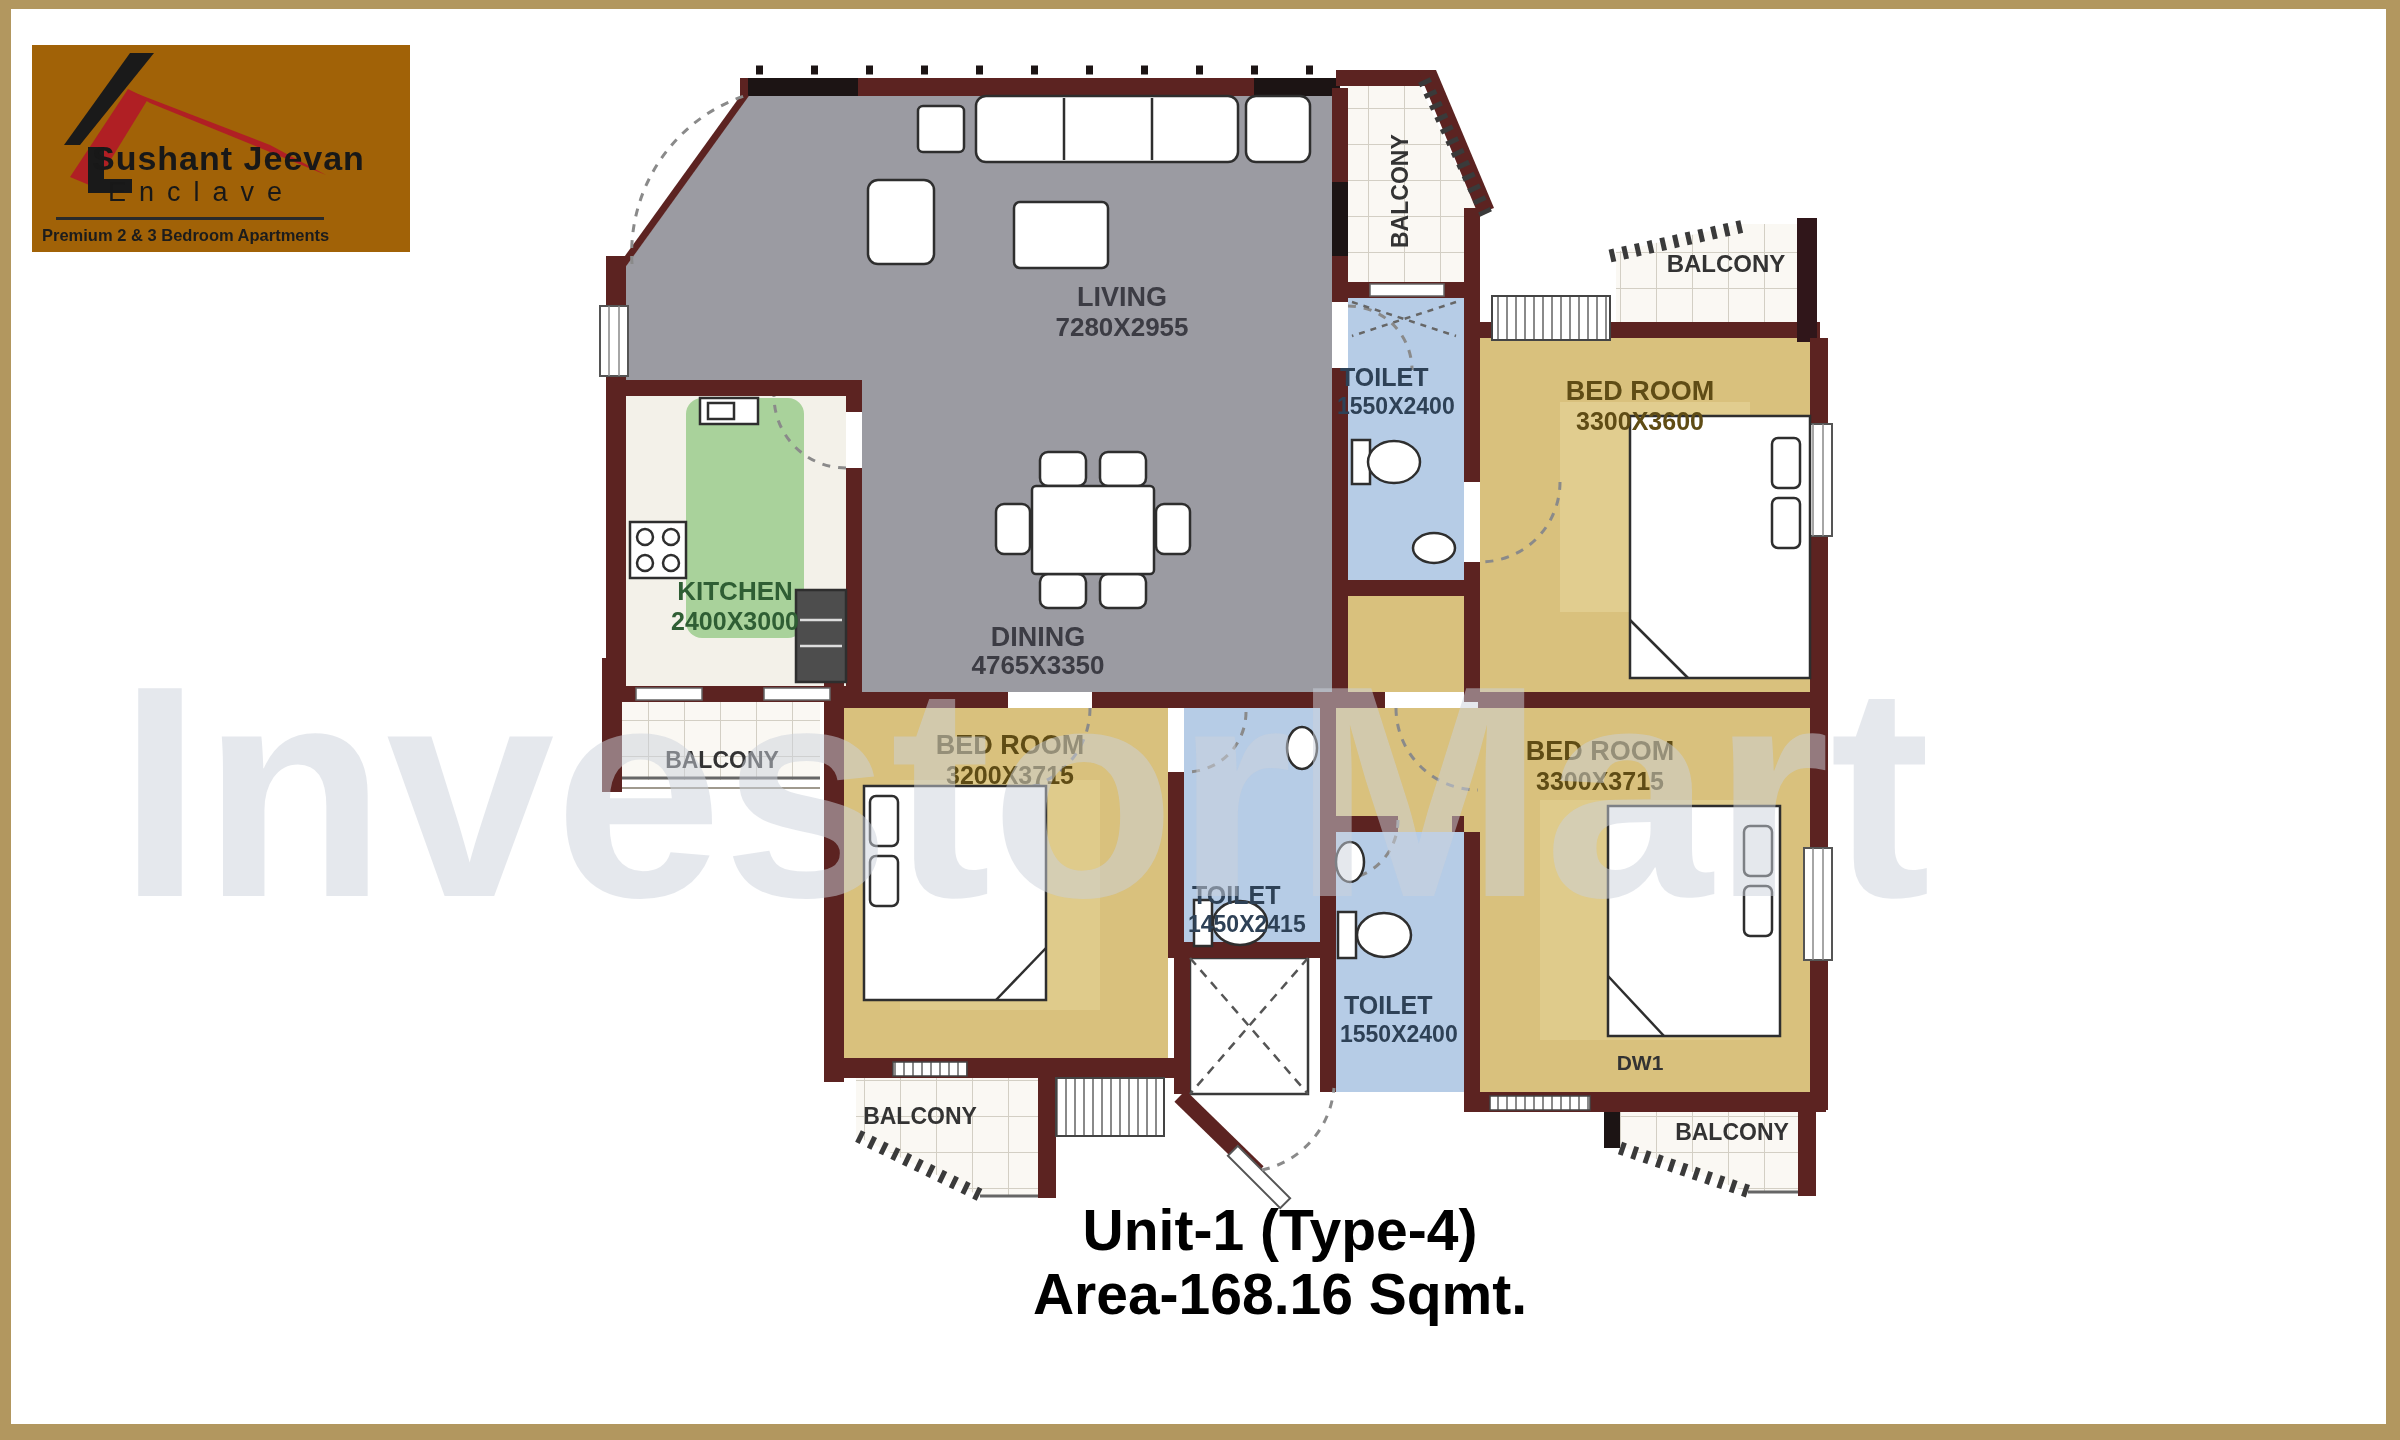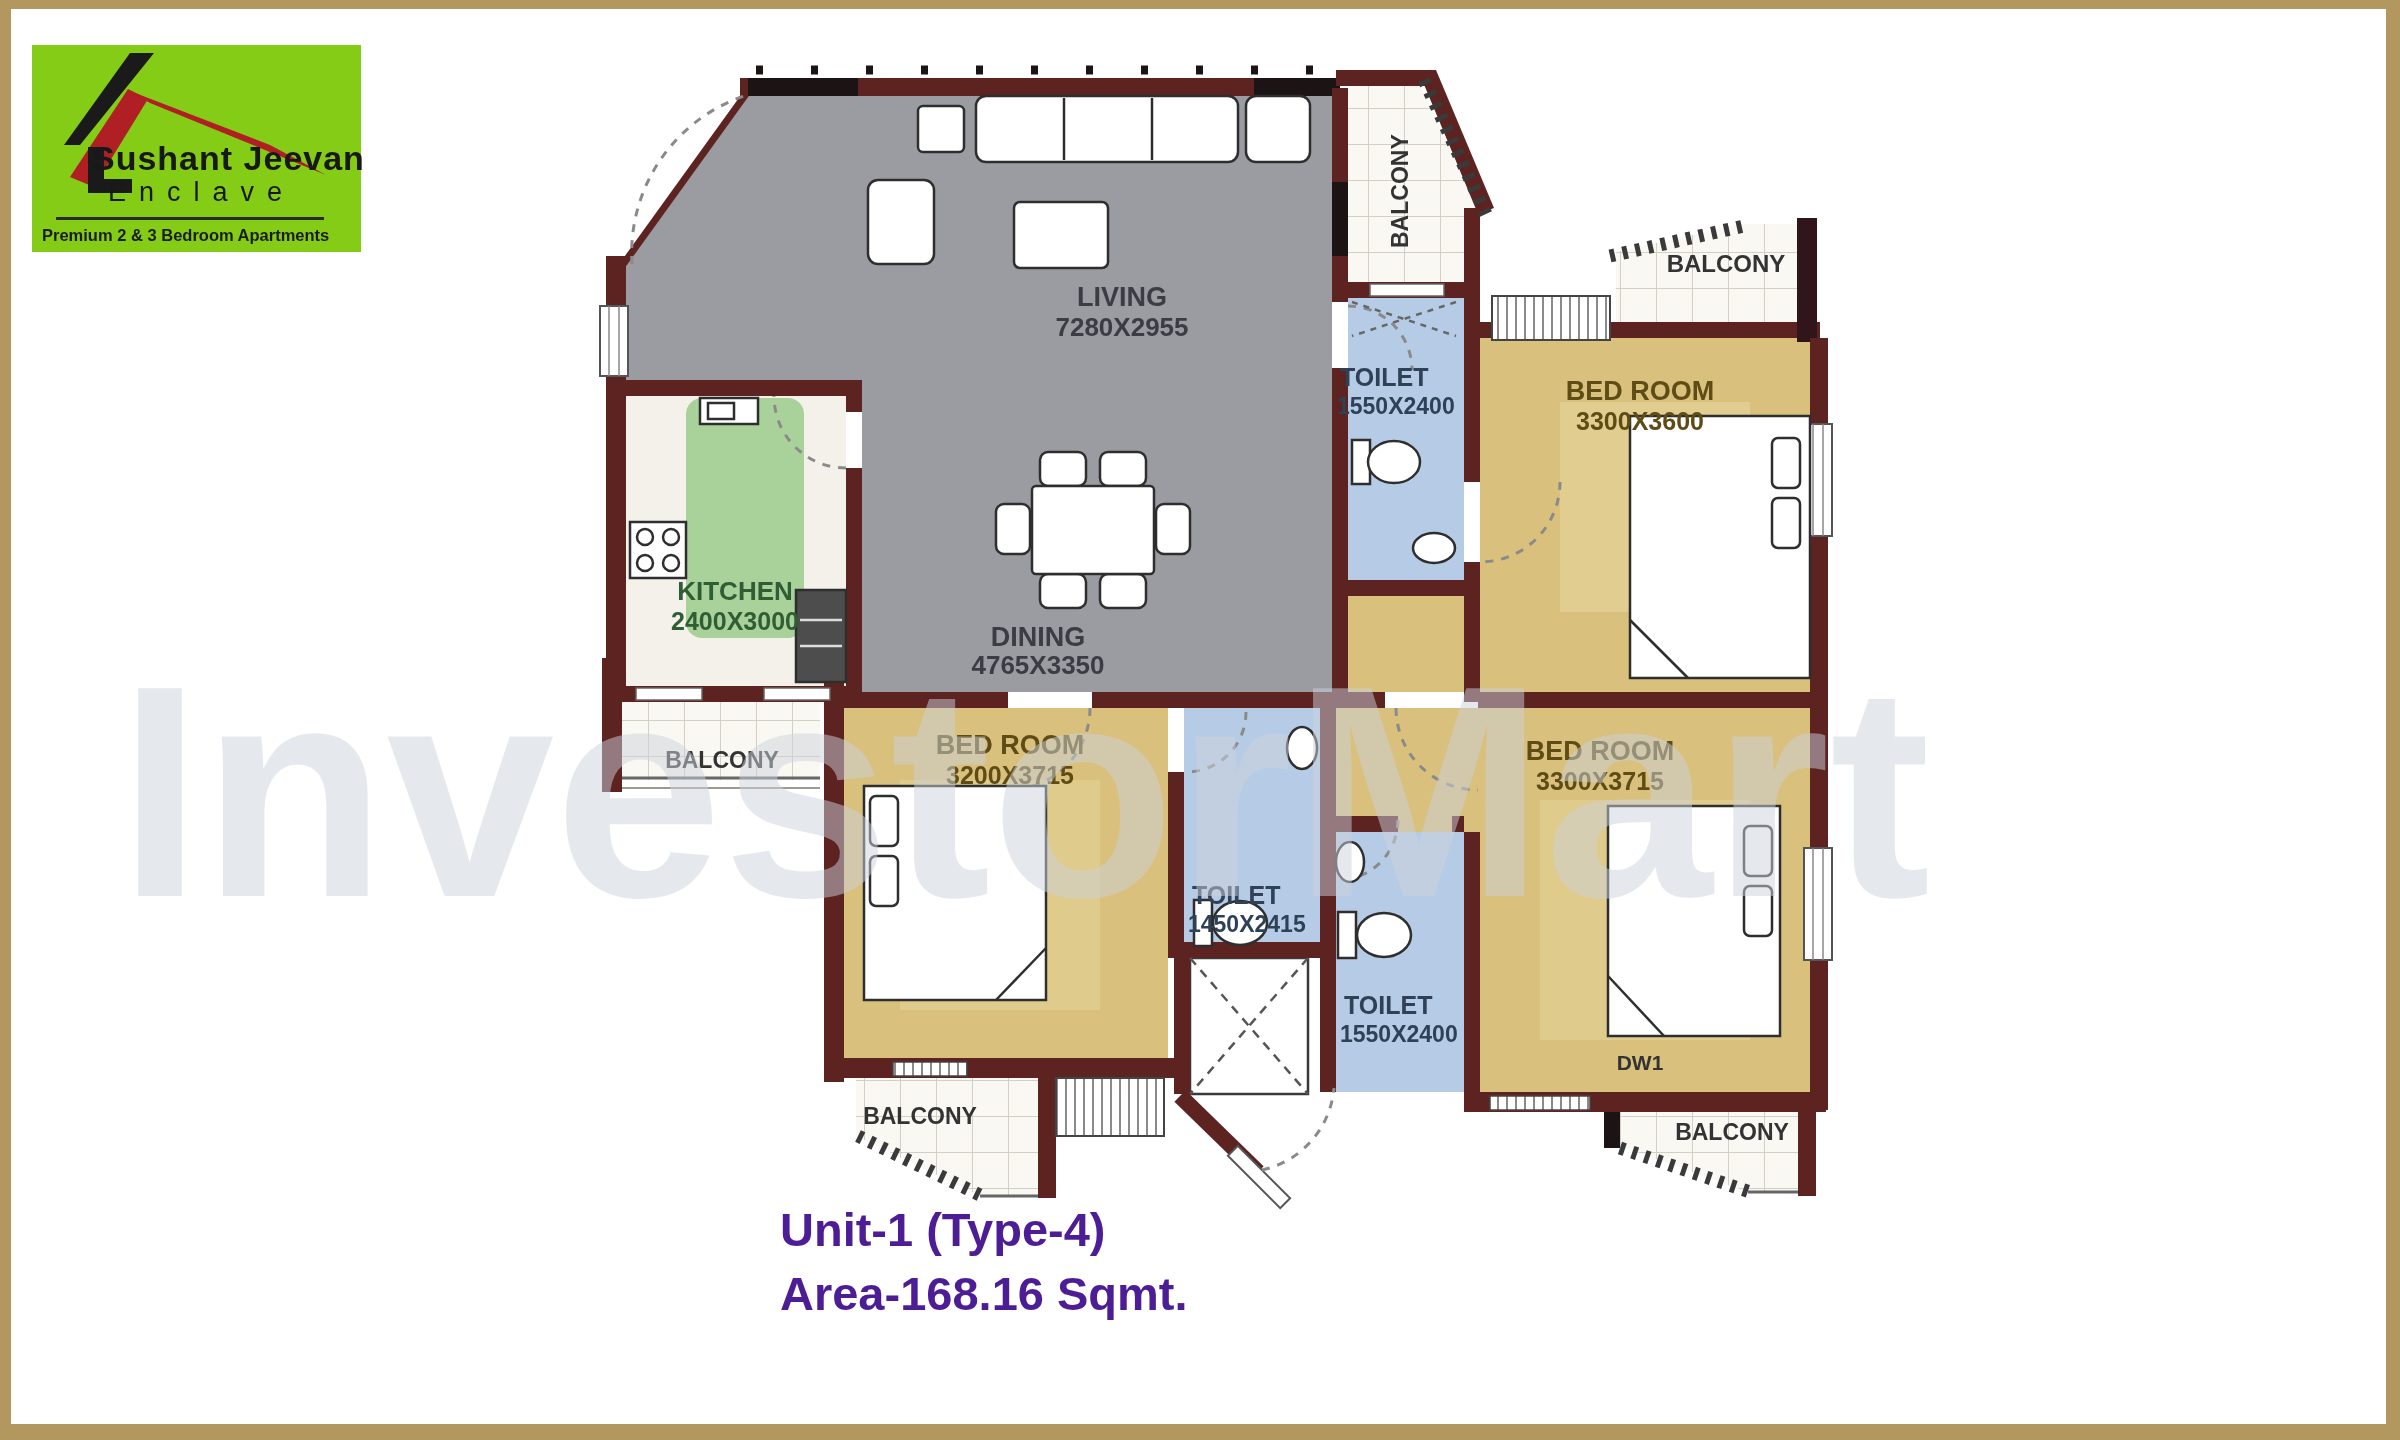--- a/index.html
+++ b/index.html
@@ -1,31 +1,31 @@
 <!DOCTYPE html>
 <html><head>
 <meta charset="utf-8">
 <style>
   html,body{margin:0;padding:0;}
   body{width:2400px;height:1440px;position:relative;background:#ffffff;
        font-family:"Liberation Sans",sans-serif;overflow:hidden;}
   .frame{position:absolute;inset:0;border-style:solid;border-color:#b2975f;
          border-width:9px 14px 16px 11px;box-sizing:border-box;pointer-events:none;z-index:9;}
-  .logo{position:absolute;left:32px;top:45px;width:329px;height:207px;background:#84cc16;z-index:8;}
+  .logo{position:absolute;left:32px;top:45px;width:378px;height:207px;background:#a16207;z-index:8;}
   .logo svg{position:absolute;left:0;top:0;}
   .logo .t1{position:absolute;left:60px;top:94px;font-size:34px;font-weight:bold;color:#181818;letter-spacing:1px;white-space:nowrap;}
   .logo .t2{position:absolute;left:76px;top:132px;font-size:27px;font-weight:400;color:#181818;letter-spacing:13px;white-space:nowrap;}
   .logo .rule{position:absolute;left:24px;top:172px;width:268px;height:0;border-top:3px solid #2a2a2a;}
   .logo .t3{position:absolute;left:10px;top:181px;font-size:16.5px;font-weight:600;color:#1c1c1c;white-space:nowrap;text-align:center;}
   .watermark{position:absolute;left:118px;top:618px;font-size:302px;font-weight:700;
              color:rgba(203,210,219,0.50);letter-spacing:0px;white-space:nowrap;z-index:6;pointer-events:none;}
   .plan{position:absolute;left:0;top:0;width:2400px;height:1440px;z-index:4;}
   .plan text{font-family:"Liberation Sans",sans-serif;font-weight:bold;}
-  .footer{position:absolute;left:780px;top:1198px;width:1000px;text-align:left;z-index:7;
-          font-size:47px;font-weight:600;color:#4c1d95;line-height:64px;}
+  .footer{position:absolute;left:780px;top:1198px;width:1000px;text-align:center;z-index:7;
+          font-size:57px;font-weight:600;color:#000000;line-height:64px;}
 </style>
 </head>
 <body>
 
 <div class="logo">
   <svg width="314" height="207" viewBox="0 0 314 207">
     <polygon points="98,8 122,8 48,100 32,100" fill="#1a1a1a"></polygon>
     <polygon points="38,132 96,44 116,54 62,142" fill="#b01f24"></polygon>
     <polygon points="98,46 118,58 294,130 238,100" fill="#b01f24"></polygon>
     <rect x="56" y="102" width="16" height="46" fill="#1a1a1a"></rect>

